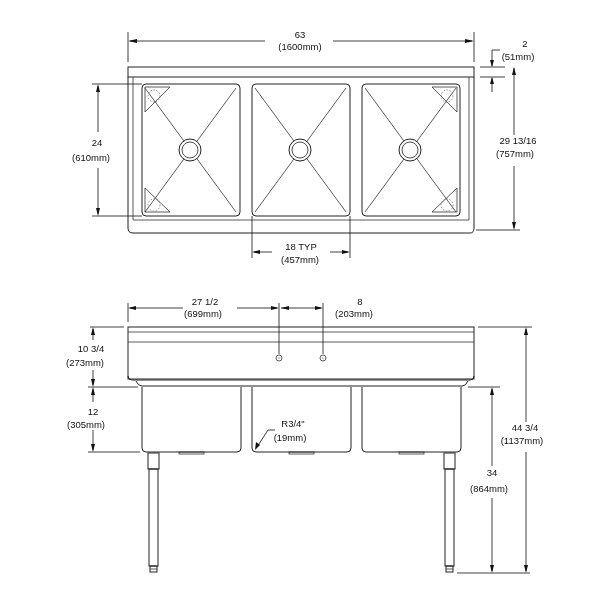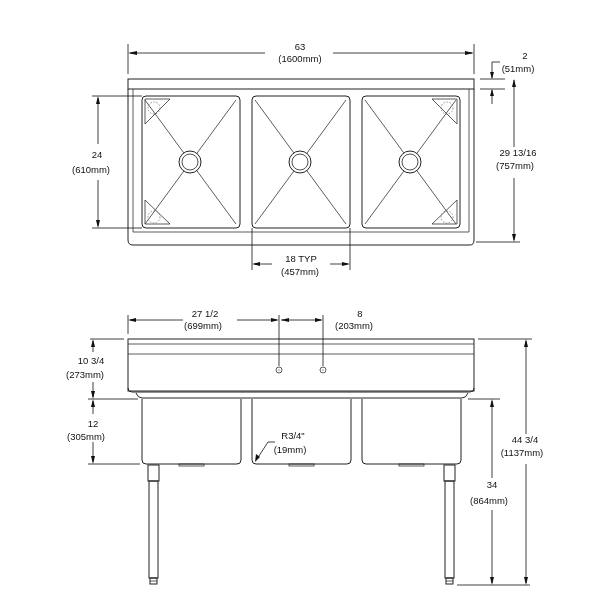--- a/index.html
+++ b/index.html
@@ -1,17 +1,17 @@
 <!DOCTYPE html>
 <html><head>
 <meta charset="utf-8">
 <style>
   html, body { margin: 0; padding: 0; background: #ffffff; }
   body { width: 600px; height: 600px; overflow: hidden; }
-  #drawing { position: absolute; left: 0; top: 12px; width: 600px; height: 548px; }
+  #drawing { position: absolute; left: 0; top: 0; width: 600px; height: 548px; }
   svg text { font-family: "Liberation Sans", sans-serif; font-size: 9.5px; fill: #111; }
   .ln { stroke: #222; stroke-width: 1; fill: none; }
   .thin { stroke: #333; stroke-width: 0.8; fill: none; }
   .dot { stroke: #666; stroke-width: 0.7; fill: none; stroke-dasharray: 1.5 1.5; }
   .dim { stroke: #111; stroke-width: 0.8; fill: none; }
   .arrow { fill: #111; stroke: none; }
 </style>
 </head>
 <body>
 

